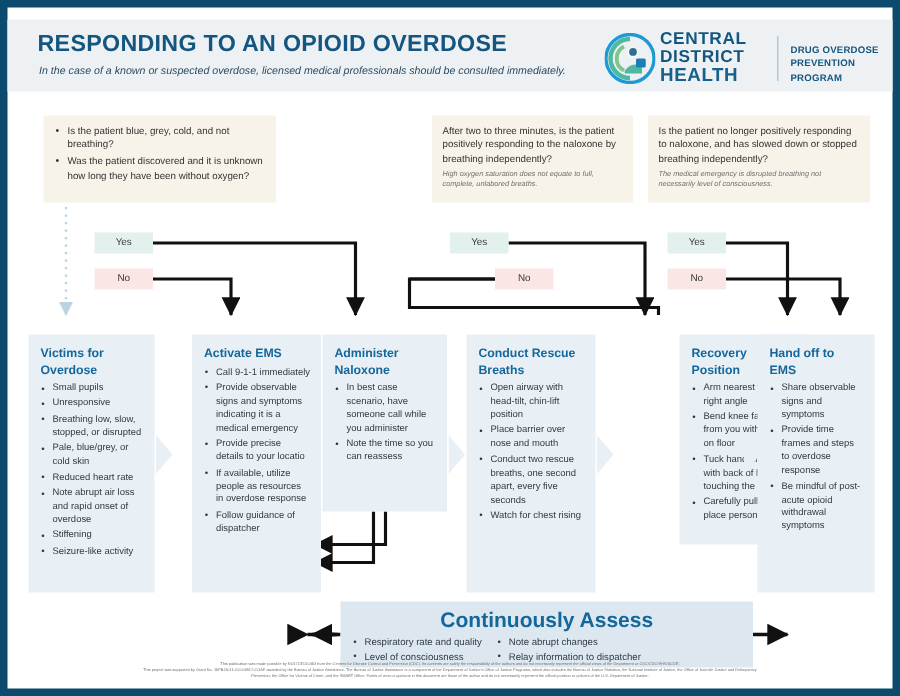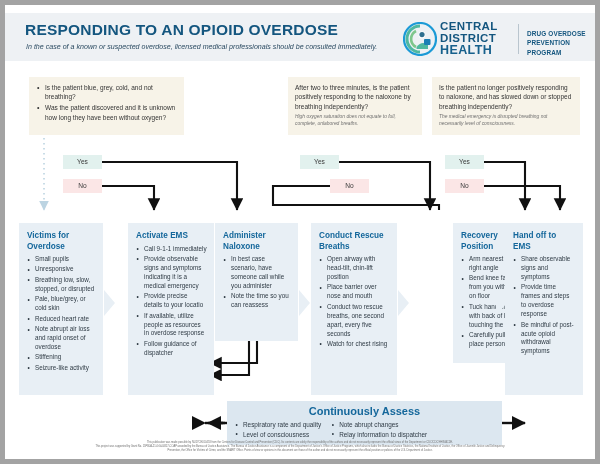--- a/index.html
+++ b/index.html
@@ -6,21 +6,21 @@
   body{
     width:600px;height:464px;
     background:#ffffff;
     font-family:"Liberation Sans", sans-serif;
     overflow:hidden;
     position:relative;
   }
   
   .frame{
     position:absolute;left:0;top:0;width:600px;height:464px;
-    background:#a3a3a3;
+    background:#0c4a6e;
     box-sizing:border-box;
     padding-left:29px;
   }
   .sheet{
     position:absolute;left:5px;top:5px;width:590px;height:454px;
     background:#ffffff;
   }
   
   .header{
     position:absolute;left:0;top:8px;width:590px;height:48px;
@@ -90,21 +90,21 @@
     font-size:6.5px;color:#2f3b45;
   }
   
   .chev{position:absolute;width:11px;height:26px;}
   
   .ca{
     position:absolute;left:222px;top:396px;width:275px;height:44px;
     background:#dce7f0;box-sizing:border-box;padding:4px 8px;
   }
   .ca h3{
-    margin:0 0 3px 0;text-align:center;font-size:11px;
+    margin:0 0 3px 0;text-align:center;font-size:14px;
     font-weight:bold;color:#14679b;
   }
   .ca-cols{display:flex;gap:10px;}
   .ca-cols ul{margin:0;padding:0 0 0 8px;list-style:none;}
   .ca-cols li{
     position:relative;font-size:6.4px;color:#2f3b45;line-height:1.55;
   }
   .ca-cols li:before{
     content:"\2022";position:absolute;left:-7.5px;top:-0.5px;font-size:6.5px;
   }

